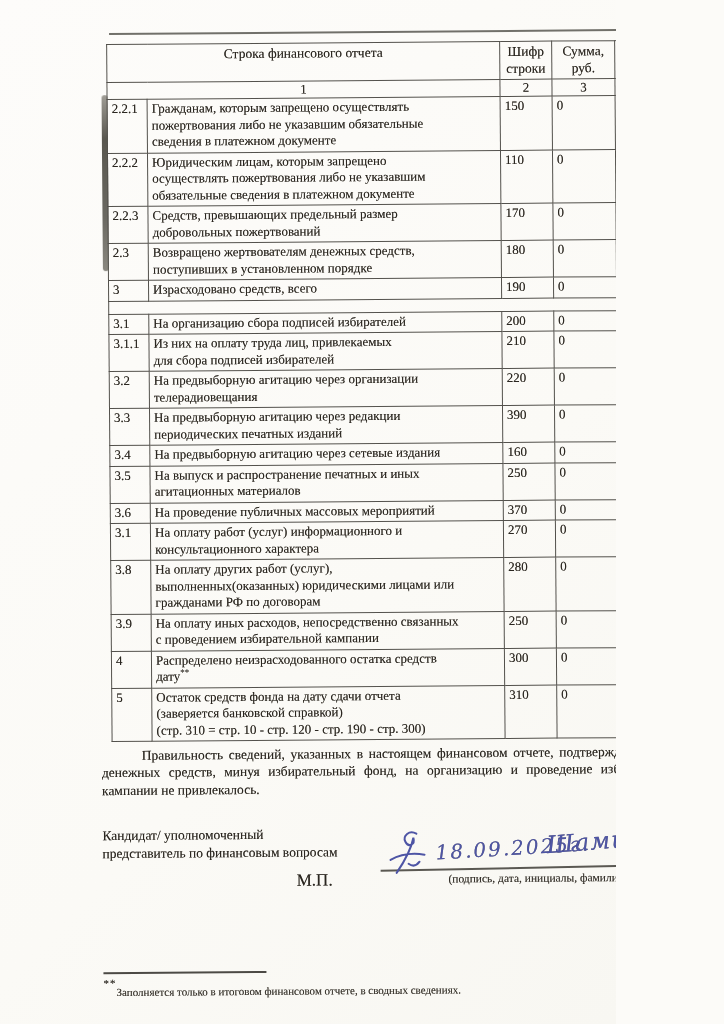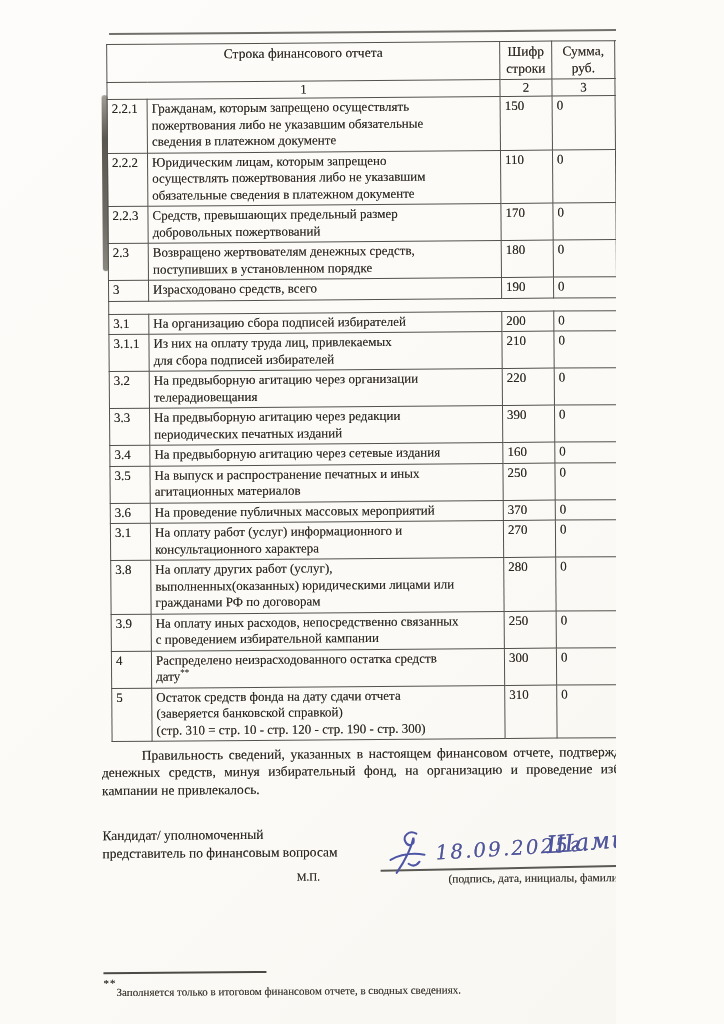--- a/index.html
+++ b/index.html
@@ -34,21 +34,21 @@
   .c-num{padding-left:3px;margin-left:24px;}
   .c-code,.c-sum{text-align:left;}
   tr.idx td{text-align:center;line-height:15px;padding:0 2px 1px;}
   tr.spacer td{height:12px;padding:0;}
   sup{font-size:9px;line-height:0;}
 
   .para{position:absolute;left:99px;top:733px;width:584px;
     font-size:13.5px;line-height:17.5px;text-align:justify;text-indent:40px;}
 
   .role{position:absolute;left:99px;top:827px;font-size:13.5px;line-height:18px;}
-  .stamp{position:absolute;left:293px;top:872px;font-size:11px;}
+  .stamp{position:absolute;left:293px;top:872px;font-size:17px;}
   .sig-line{position:absolute;left:377px;top:870px;width:292px;height:1.5px;background:#5a5852;transform:rotate(-0.7deg);}
   .sig-caption{position:absolute;left:393px;top:875px;width:282px;text-align:center;font-size:11.5px;color:#34302a;}
 
   .hand{color:#4e55a5;font-style:italic;font-family:"DejaVu Serif",serif;}
   .sig-scribble{position:absolute;left:380px;top:831px;}
   .hand-date{position:absolute;left:432px;top:839px;font-size:20px;letter-spacing:2px;transform:rotate(-3deg);white-space:nowrap;}
   .hand-name{position:absolute;left:543px;top:829px;font-size:24px;letter-spacing:1px;transform:rotate(-4deg);white-space:nowrap;z-index:3;}
 
   .fn-line{position:absolute;left:99px;top:972px;width:163px;height:2px;background:#4c4a45;}
   .fn-marker{position:absolute;left:99px;top:977px;font-size:11px;letter-spacing:1px;}

